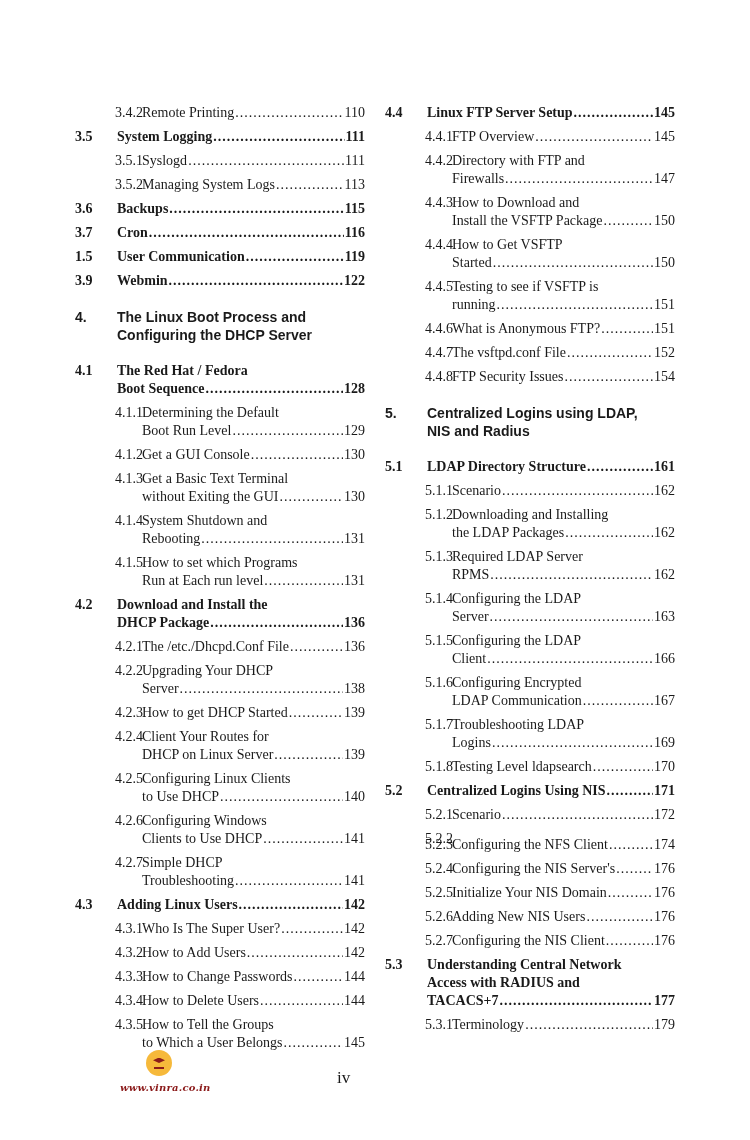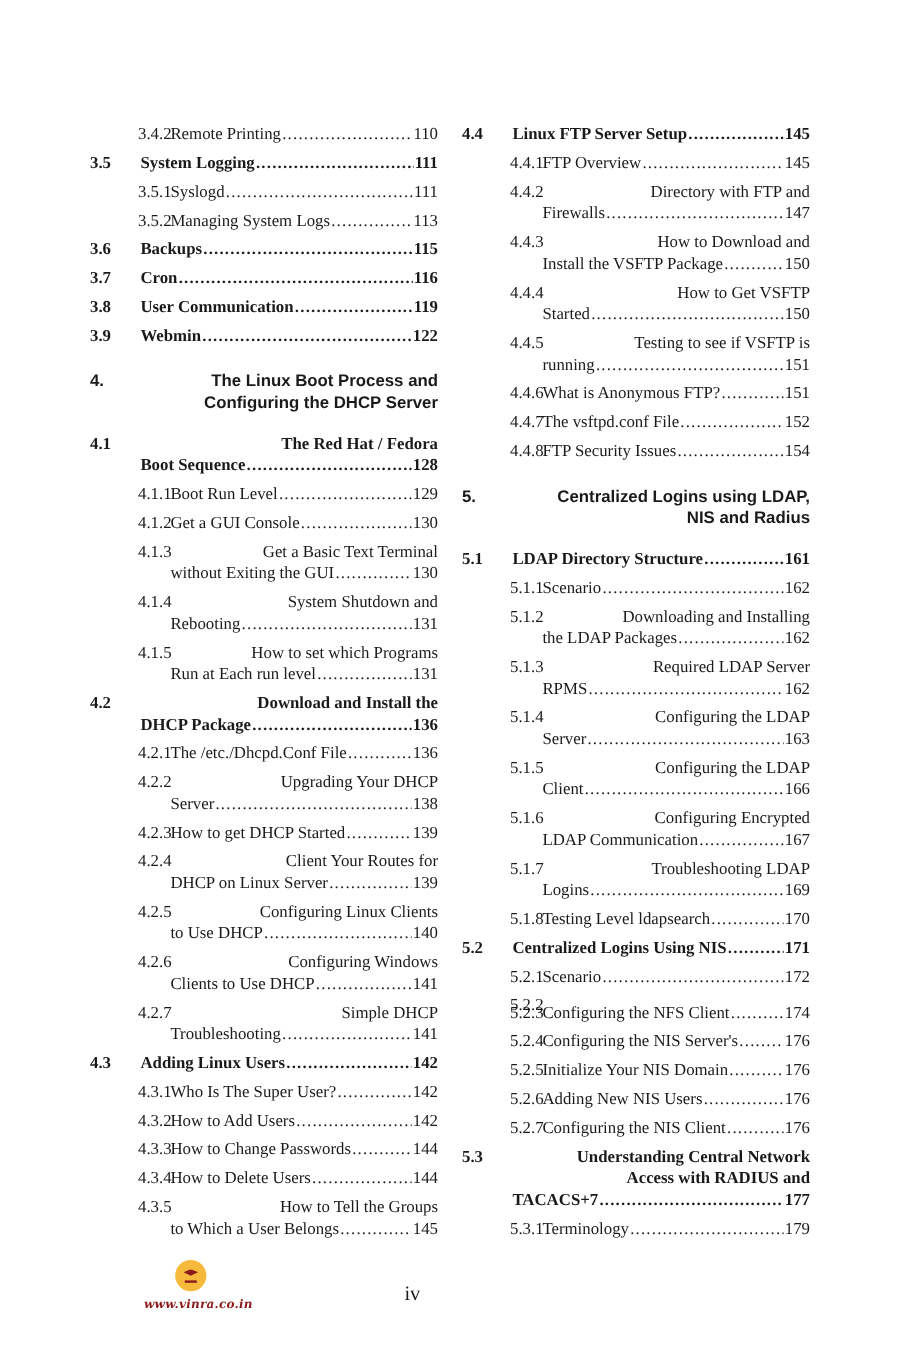--- a/index.html
+++ b/index.html
@@ -2,21 +2,21 @@
 <html><head>
   <meta charset="utf-8">
   <style>
     html, body { margin: 0; padding: 0; background: #ffffff; }
     body { width: 750px; height: 1140px; position: relative; overflow: hidden;
            font-family: "Liberation Serif", "DejaVu Serif", serif; color: #1a1a1a; }
     .col { position: absolute; top: 104px; }
     #col-left { left: 75px; width: 290px; }
     #col-right { left: 385px; width: 290px; }
 
-    .entry { position: relative; font-size: 14px; line-height: 18px; text-align: right; }
+    .entry { position: relative; font-size: 14px; line-height: 18px; }
     .entry .num { position: absolute; left: 0; top: 0; }
     .entry .lines { margin-left: 42px; }
     .entry.sub .num { left: 40px; }
     .entry.sub .lines { margin-left: 67px; }
     .entry.main { font-weight: bold; }
     .entry.chapter { font-weight: bold; font-family: "Liberation Sans", "DejaVu Sans", sans-serif; font-size: 14px; }
 
     .line { display: block; white-space: nowrap; }
     .line.last { display: flex; align-items: baseline; }
     .line.last .t { flex: 0 0 auto; }
@@ -99,21 +99,21 @@
       <div class="lines">
         <span class="line last">
           <span class="t">Cron</span>
           <span class="dots"></span>
           <span class="pg">116</span>
         </span>
       </div>
     </div>
     <div class="gap-s"></div>
     <div class="entry main">
-      <span class="num">3.8</span>
+      <span class="num">1.5</span>
       <div class="lines">
         <span class="line last">
           <span class="t">User Communication</span>
           <span class="dots"></span>
           <span class="pg">119</span>
         </span>
       </div>
     </div>
     <div class="gap-s"></div>
     <div class="entry main">
@@ -143,20 +143,21 @@
           <span class="t">Boot Sequence</span>
           <span class="dots"></span>
           <span class="pg">128</span>
         </span>
       </div>
     </div>
     <div class="gap-s"></div>
     <div class="entry sub">
       <span class="num">4.1.1</span>
       <div class="lines">
+        <span class="line">Determining the Default</span>
         <span class="line last">
           <span class="t">Boot Run Level</span>
           <span class="dots"></span>
           <span class="pg">129</span>
         </span>
       </div>
     </div>
     <div class="gap-s"></div>
     <div class="entry sub">
       <span class="num">4.1.2</span>

